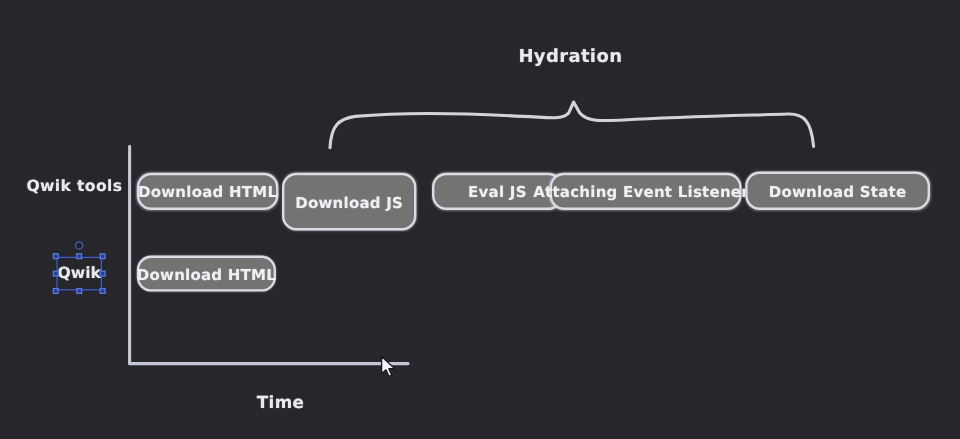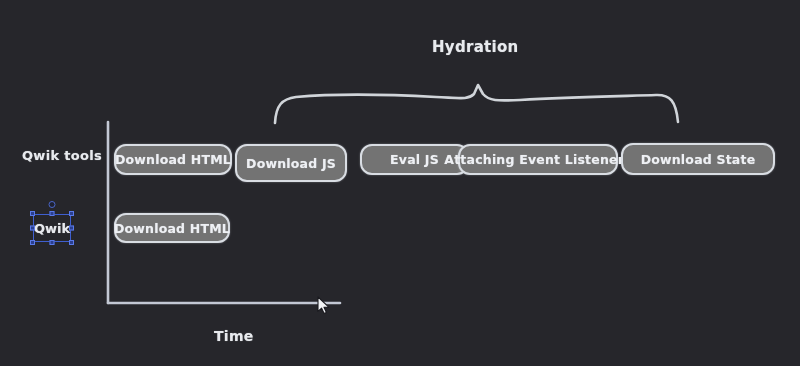--- a/index.html
+++ b/index.html
@@ -79,21 +79,21 @@
     letter-spacing: 0.2px;
     white-space: nowrap;
     box-shadow: 0 0 2px rgba(215,220,228,0.45);
     text-shadow: 0 0 1px rgba(238,240,244,0.5);
     user-select: none;
   }
 
   
   #qwik-object {
     position: absolute;
-    left: 33px;
+    left: 47px;
     top: 214px;
     width: 38px;
     height: 28px;
   }
   #qwik-selection-frame {
     position: absolute;
     left: 0;
     top: 0;
     right: 0;
     bottom: 0;
@@ -179,21 +179,21 @@
 
     <line x1="108" y1="122" x2="108" y2="303" stroke="#c3c8d4" stroke-width="2.6" stroke-linecap="round"></line>
 
     <line x1="108" y1="303" x2="340" y2="303" stroke="#c3c8d4" stroke-width="2.6" stroke-linecap="round"></line>
   </svg>
 
   <div class="label" id="other-tools-label">Qwik tools</div>
 
   <div class="task-box" style="left:114px; top:144px; width:118px; height:31px;">Download HTML</div>
 
-  <div class="task-box" style="left:235px; top:144px; width:112px; height:38px;">Download JS</div>
+  <div class="task-box" style="left:235px; top:144px; width:112px; height:48px;">Download JS</div>
 
   <div class="task-box" style="left:360px; top:144px; width:109px; height:31px;">Eval JS</div>
 
   <div class="task-box" style="left:458px; top:144px; width:160px; height:31px;">Attaching Event Listeners</div>
 
   <div class="task-box" style="left:621px; top:143px; width:154px; height:32px;">Download State</div>
 
   <div id="qwik-object">
     <div id="qwik-selection-frame"></div>
     <div id="qwik-text">Qwik</div>

